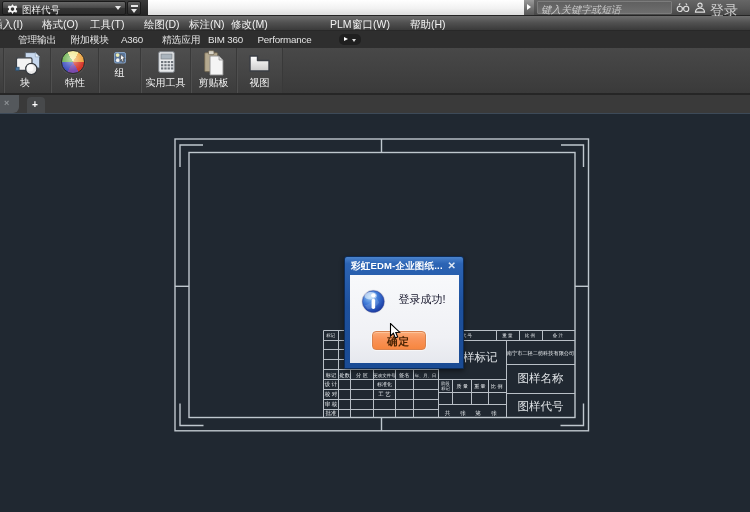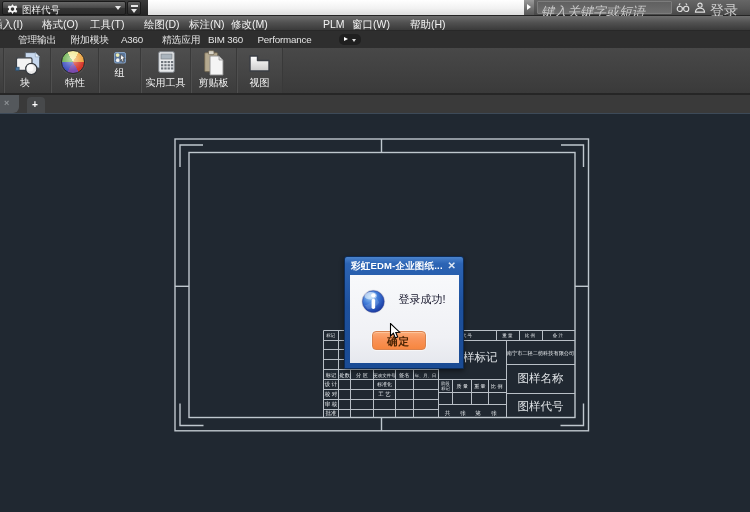--- a/index.html
+++ b/index.html
@@ -24,21 +24,21 @@
 #wsbtn .arr { position:absolute; right:4px; top:4px; width:0; height:0; border-left:3.5px solid transparent; border-right:3.5px solid transparent; border-top:4px solid #e8e8e8; }
 #wsbtn2 { position:absolute; left:127px; top:1px; width:14px; height:14px;
   border:1px solid #1a1a1a; border-radius:2px;
   background:linear-gradient(180deg,#606060 0%,#3a3a3a 55%,#2b2b2b 100%); }
 #wsbtn2 .bar { position:absolute; left:2.5px; top:3px; width:7px; height:1.5px; background:#e8e8e8; }
 #wsbtn2 .arr { position:absolute; left:2.8px; top:7px; width:0; height:0; border-left:3.2px solid transparent; border-right:3.2px solid transparent; border-top:4px solid #e8e8e8; }
 #apptitle { position:absolute; left:246px; top:2px; font-size:10.5px; color:#1d1d1d; white-space:nowrap; }
 
 #search { position:absolute; left:537px; top:1px; width:135px; height:13px;
   background:linear-gradient(180deg,#606060,#6e6e6e); border:1px solid #7c7c7c; border-radius:1px; }
-#search span { position:absolute; left:3px; top:1px; font-size:13px; font-style:italic; color:#c9c9c9; white-space:nowrap; }
+#search span { position:absolute; left:3px; top:1px; font-size:10px; font-style:italic; color:#c9c9c9; white-space:nowrap; }
 #login { position:absolute; left:710px; top:2px; font-size:14px; color:#cfcfcf; }
 
 
 #menubar { position:absolute; left:0; top:16px; width:750px; height:15px;
   background:linear-gradient(180deg,#6e6e6e 0%,#525252 45%,#3a3a3a 100%);
   border-bottom:1px solid #282828; }
 .mi { position:absolute; top:1.5px; font-size:10.5px; color:#f2f2f2; white-space:nowrap; }
 
 
 #tabrow { position:absolute; left:0; top:31px; width:750px; height:17px; background:#2e2e2e; }
@@ -210,21 +210,21 @@
   </div>
 
   <div id="menubar">
     <span class="mi" style="left:-8px;">插入(I)</span>
     <span class="mi" style="left:42px;">格式(O)</span>
     <span class="mi" style="left:90px;">工具(T)</span>
     <span class="mi" style="left:144px;">绘图(D)</span>
     <span class="mi" style="left:189px;">标注(N)</span>
     <span class="mi" style="left:231px;">修改(M)</span>
     <span class="mi" style="left:275px;margin-top:48px;">参数(P)</span>
-    <span class="mi" style="left:323px;">PLM</span>
+    <span class="mi" style="left:330px;">PLM</span>
     <span class="mi" style="left:352px;">窗口(W)</span>
     <span class="mi" style="left:410px;">帮助(H)</span>
   </div>
 
   <div id="tabrow">
     <span class="rt" style="left:18px;text-align:right;">管理</span>
     <span class="rt" style="left:37px;">输出</span>
     <span class="rt" style="left:70.5px;">附加模块</span>
     <span class="rt" style="left:121px;">A360</span>
     <span class="rt" style="left:162px;">精选应用</span>

